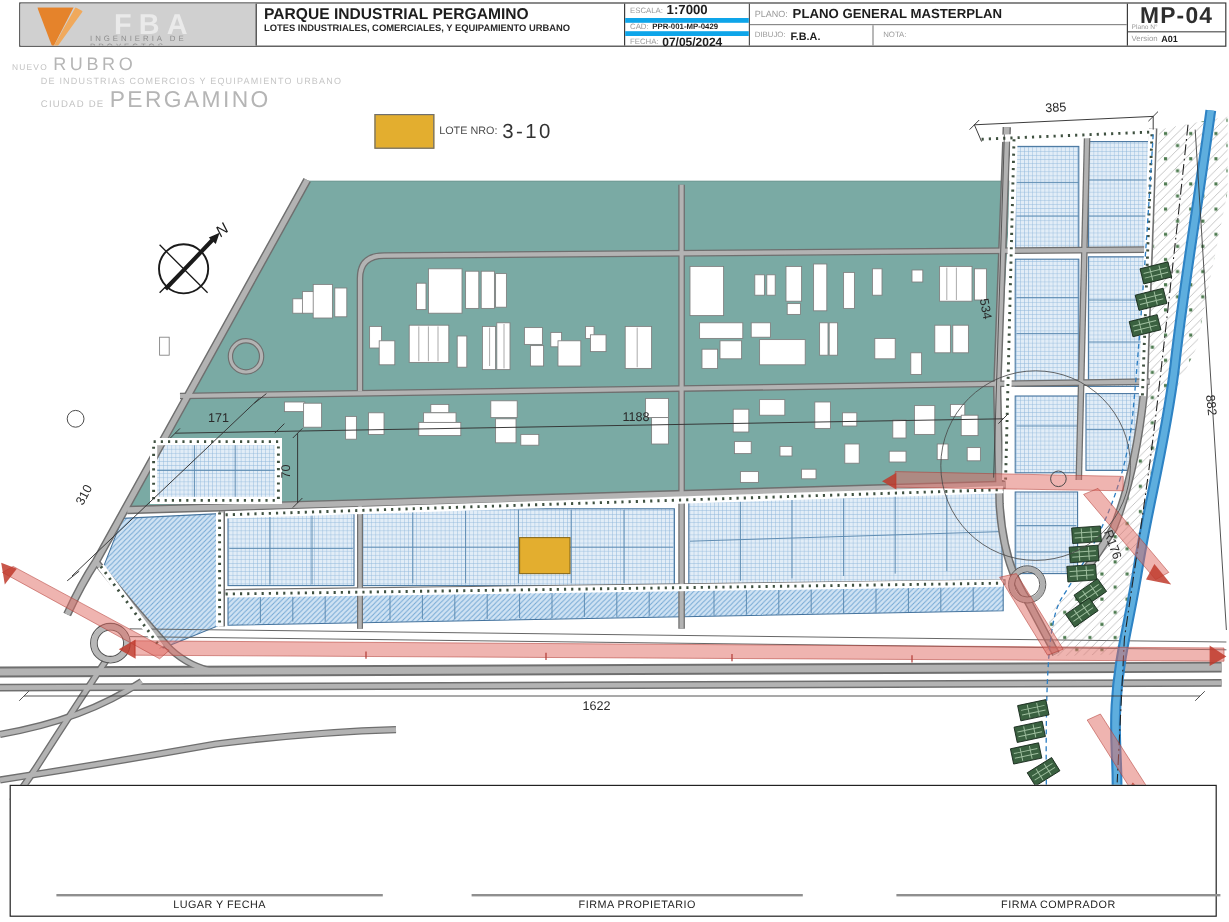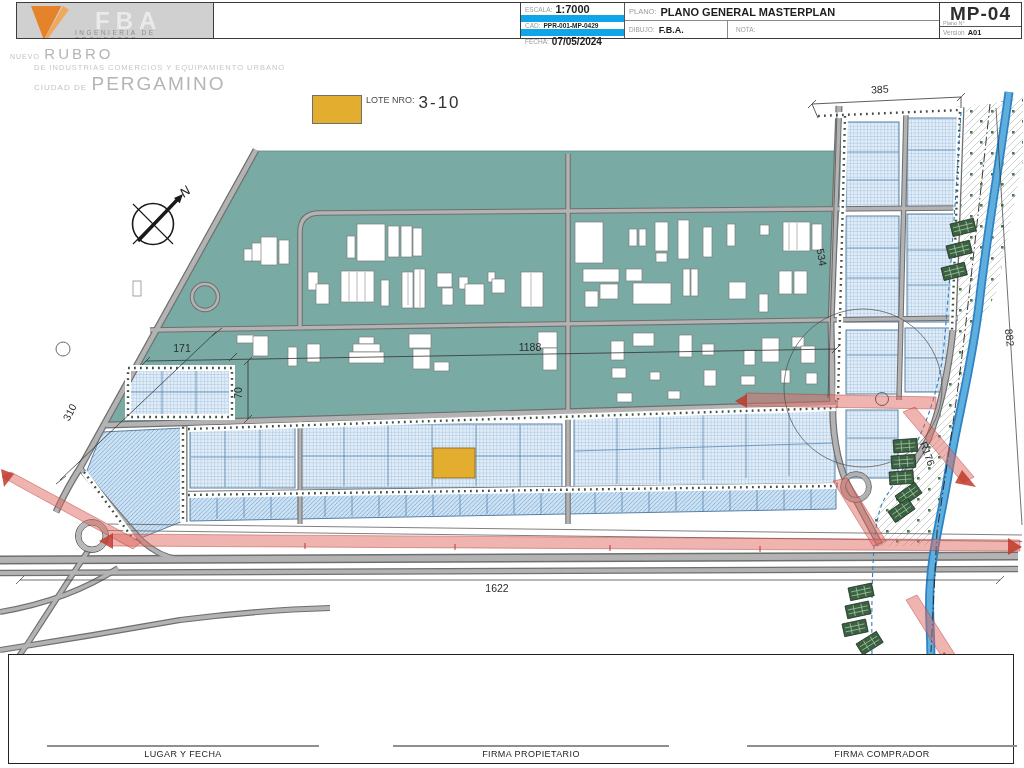--- a/index.html
+++ b/index.html
@@ -16,21 +16,21 @@
   .tri2{position:absolute;left:14px;top:3px;width:38px;height:34px;background:#f0a95c;
         clip-path:polygon(84% 0,100% 10%,42% 100%,34% 100%);}
   .wm{position:absolute;left:78px;top:4px;font-size:24px;font-weight:bold;color:rgba(255,255,255,.55);letter-spacing:6px;}
   .tagline{position:absolute;left:58px;top:26px;font-size:6.5px;letter-spacing:2.5px;color:#8e8e8e;}
   .tb-proj{width:307px;border-right:1.5px solid #3c3c3c;display:flex;flex-direction:column;}
   .tb-proj-top{flex:1;padding:2px 6px 0;}
   .proj-title{font-size:13px;font-weight:bold;color:#1d1d1d;line-height:14px;}
   .proj-sub{font-size:7.8px;font-weight:bold;color:#2a2a2a;line-height:9px;}
   .tb-dir{height:13px;border-top:1px solid #555;display:flex;align-items:center;padding:0 4px;gap:3px;white-space:nowrap;}
   .tb-escala{width:104px;border-right:1px solid #555;display:flex;flex-direction:column;}
-  .tb-escala .row{flex:1;border-bottom:7px solid #0ea5e9;display:flex;align-items:center;padding:0 4px;gap:3px;white-space:nowrap;}
+  .tb-escala .row{flex:1;border-bottom:4px solid #0ea5e9;display:flex;align-items:center;padding:0 4px;gap:3px;white-space:nowrap;}
   .tb-escala .row:last-child{border-bottom:none;}
   .tb-rubro{width:315px;border-right:1.5px solid #3c3c3c;display:flex;flex-direction:column;}
   .tb-rubro .row{flex:1;border-bottom:1px solid #8a8a8a;display:flex;align-items:center;padding:0 4px;gap:4px;white-space:nowrap;}
   .tb-rubro .row:last-child{border-bottom:none;padding:0;}
   .cell-dibujo{width:103px;border-right:1px solid #8a8a8a;height:100%;display:flex;align-items:center;gap:4px;padding:0 4px;}
   .cell-nota{flex:1;height:100%;display:flex;align-items:center;padding:0 4px;}
   .tb-sheet{flex:1;display:flex;flex-direction:column;}
   .sheet-top{flex:1;position:relative;text-align:center;}
   .sheet-code{font-size:19px;font-weight:600;color:#2e2e2e;letter-spacing:1px;line-height:22px;}
   .sheet-pn{position:absolute;left:3px;bottom:0;font-size:5.5px;color:#9a9a9a;}
@@ -44,21 +44,21 @@
   
   .heading{position:absolute;left:10px;top:46px;color:#b9b9b9;z-index:4;line-height:1;}
   .h-pre{font-size:7px;letter-spacing:1px;color:#c3c3c3;}
   .h-big{font-size:15px;letter-spacing:3px;color:#b5b5b5;}
   .h-sub{font-size:7.5px;letter-spacing:1px;color:#c6c6c6;margin:2px 0 2px 24px;}
   .h-city{margin-left:24px;}
   .h-citypre{font-size:8px;letter-spacing:1px;color:#c3c3c3;}
   .h-citybig{font-size:19px;letter-spacing:2px;color:#b5b5b5;}
 
   
-  .legend{position:absolute;left:312px;top:95px;display:flex;align-items:flex-start;gap:4px;z-index:4;}
+  .legend{position:absolute;left:312px;top:95px;display:flex;align-items:center;gap:4px;z-index:4;}
   .swatch{width:48px;height:27px;background:#E3AE2F;border:1.5px solid #6f6f6f;}
   .leg-label{font-size:9px;color:#4a4a4a;margin-bottom:2px;}
   .leg-value{font-size:17px;color:#333;letter-spacing:2px;line-height:15px;}
 
   
   .sigbox{position:absolute;left:8px;top:654px;width:1006px;height:110px;border:1.5px solid #222;
           background:#fff;box-sizing:border-box;z-index:5;}
   .sig{position:absolute;top:90px;border-top:2px solid #8f8f8f;text-align:center;
        font-size:9px;color:#1d1d1d;padding-top:2px;letter-spacing:.4px;}
   .sig1{left:38px;width:272px;} .sig2{left:384px;width:276px;} .sig3{left:738px;width:270px;}
@@ -375,20 +375,24 @@
   </svg>
 
   <div class="tb">
     <div class="tb-logo">
       <div class="tri1"></div>
       <div class="tri2"></div>
       <div class="wm">FBA</div>
       <div class="tagline">INGENIERIA DE PROYECTOS</div>
     </div>
     <div class="tb-proj">
+      <div class="tb-proj-top">
+        <div class="proj-title">PARQUE INDUSTRIAL PERGAMINO</div>
+        <div class="proj-sub">LOTES INDUSTRIALES, COMERCIALES, Y EQUIPAMIENTO URBANO</div>
+      </div>
     </div>
     <div class="tb-escala">
       <div class="row">
           <span class="lbl">ESCALA:</span>
         <span class="v-big">1:7000</span>
         </div>
       <div class="row">
           <span class="lbl">CAD:</span>
         <span class="v-sm">PPR-001-MP-0429</span>
         </div>

